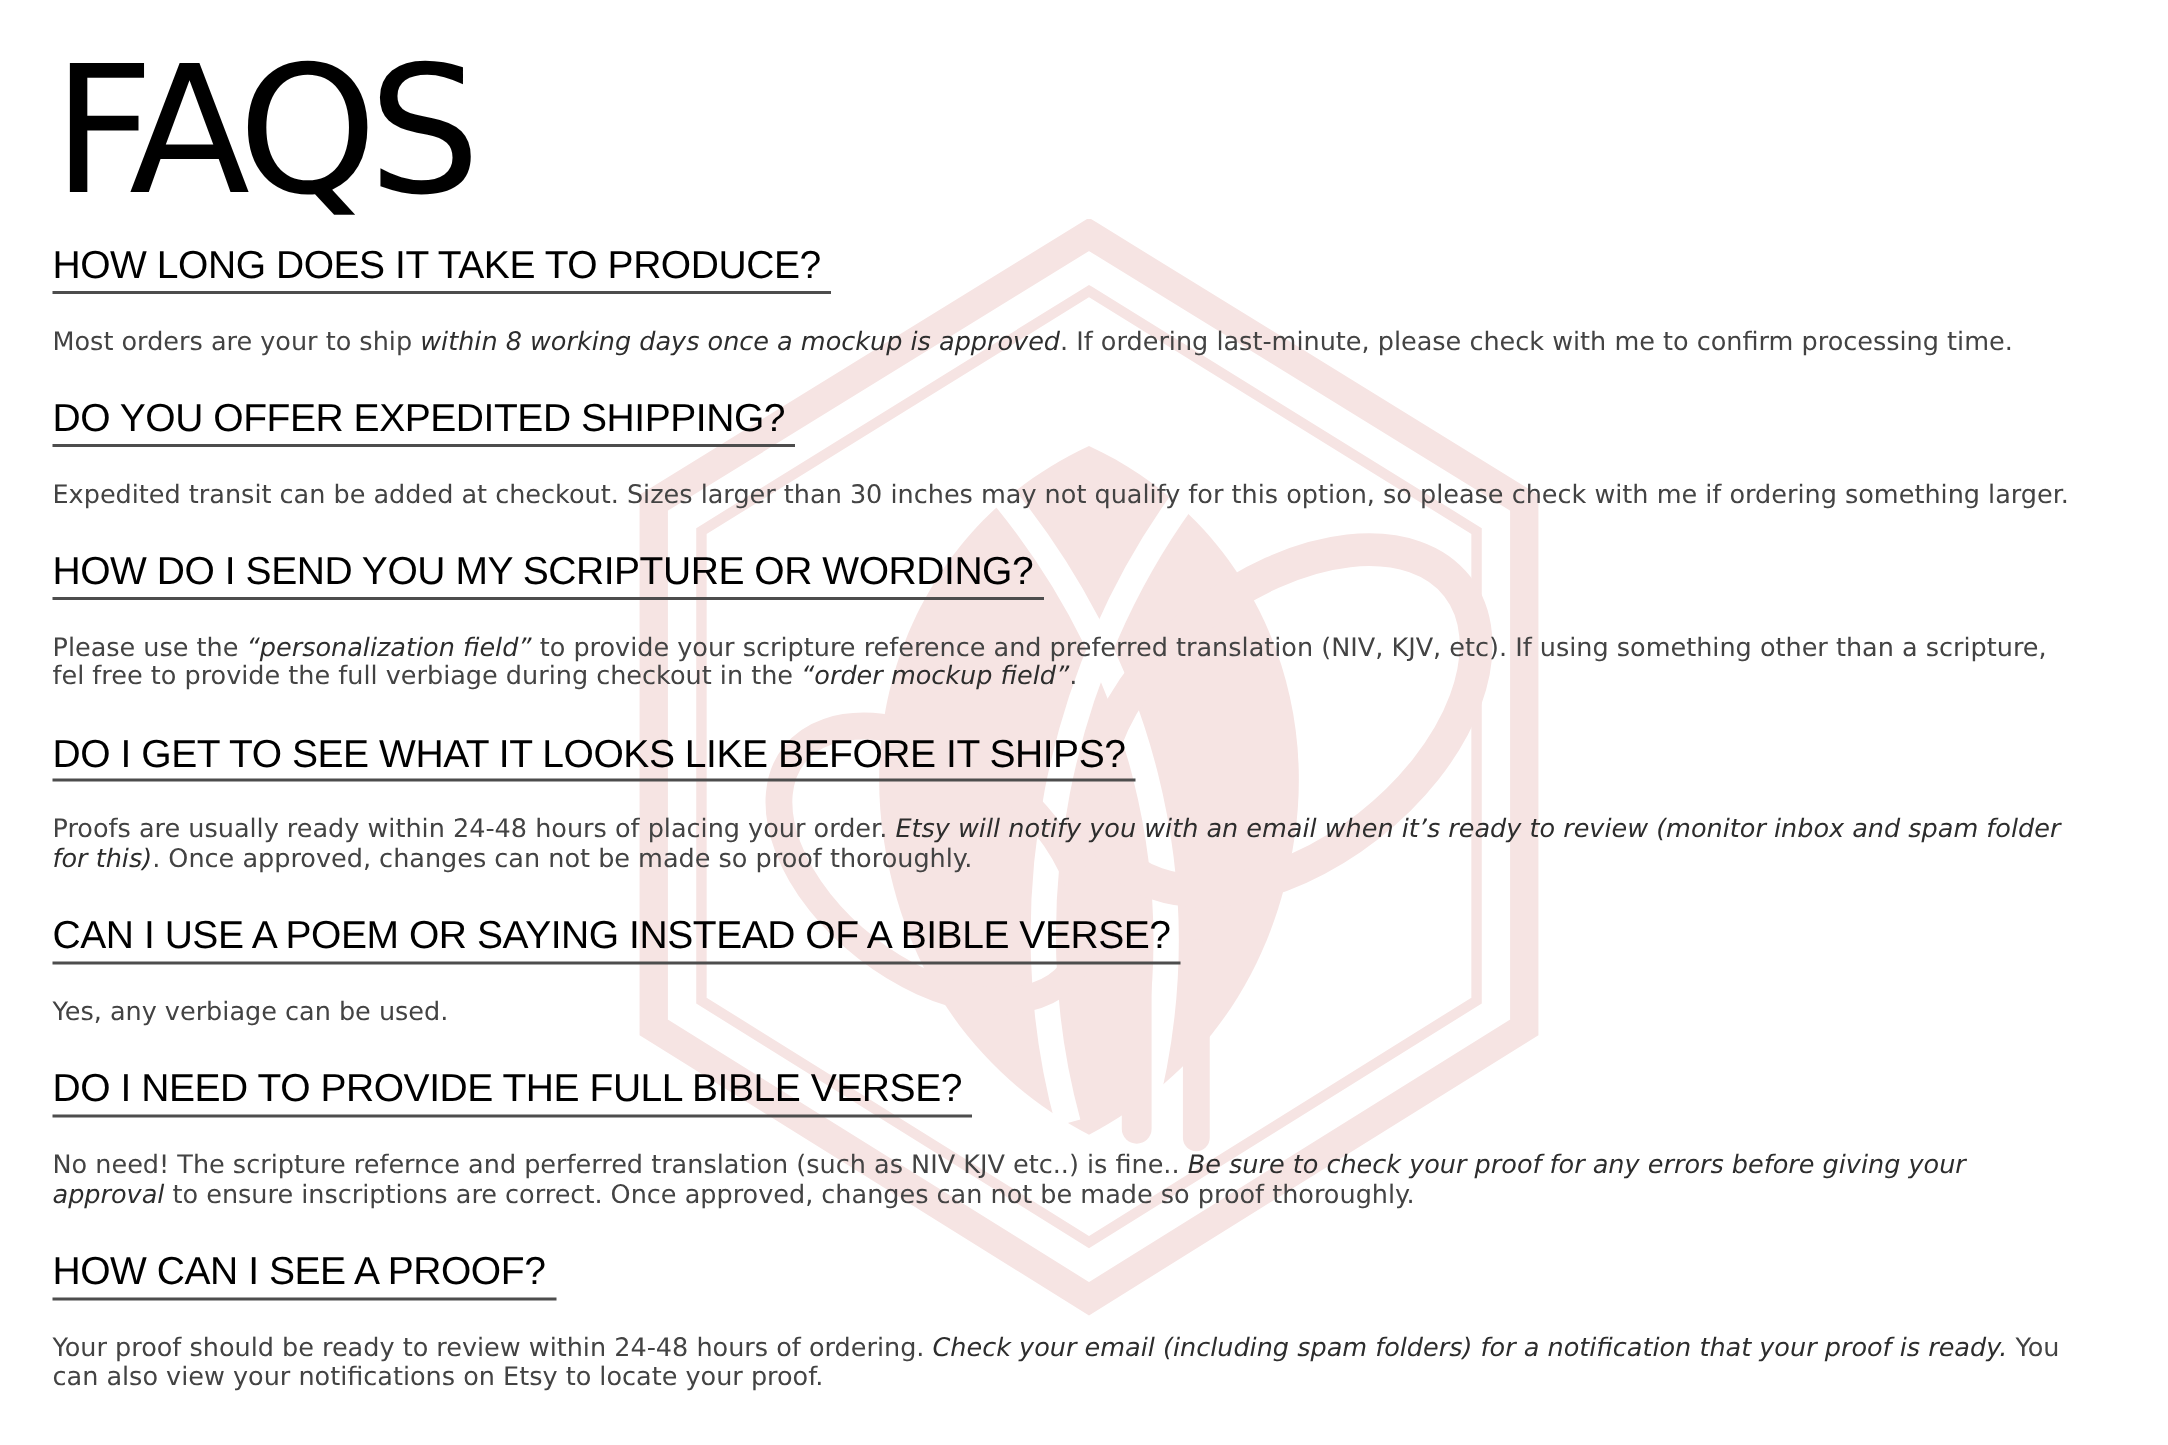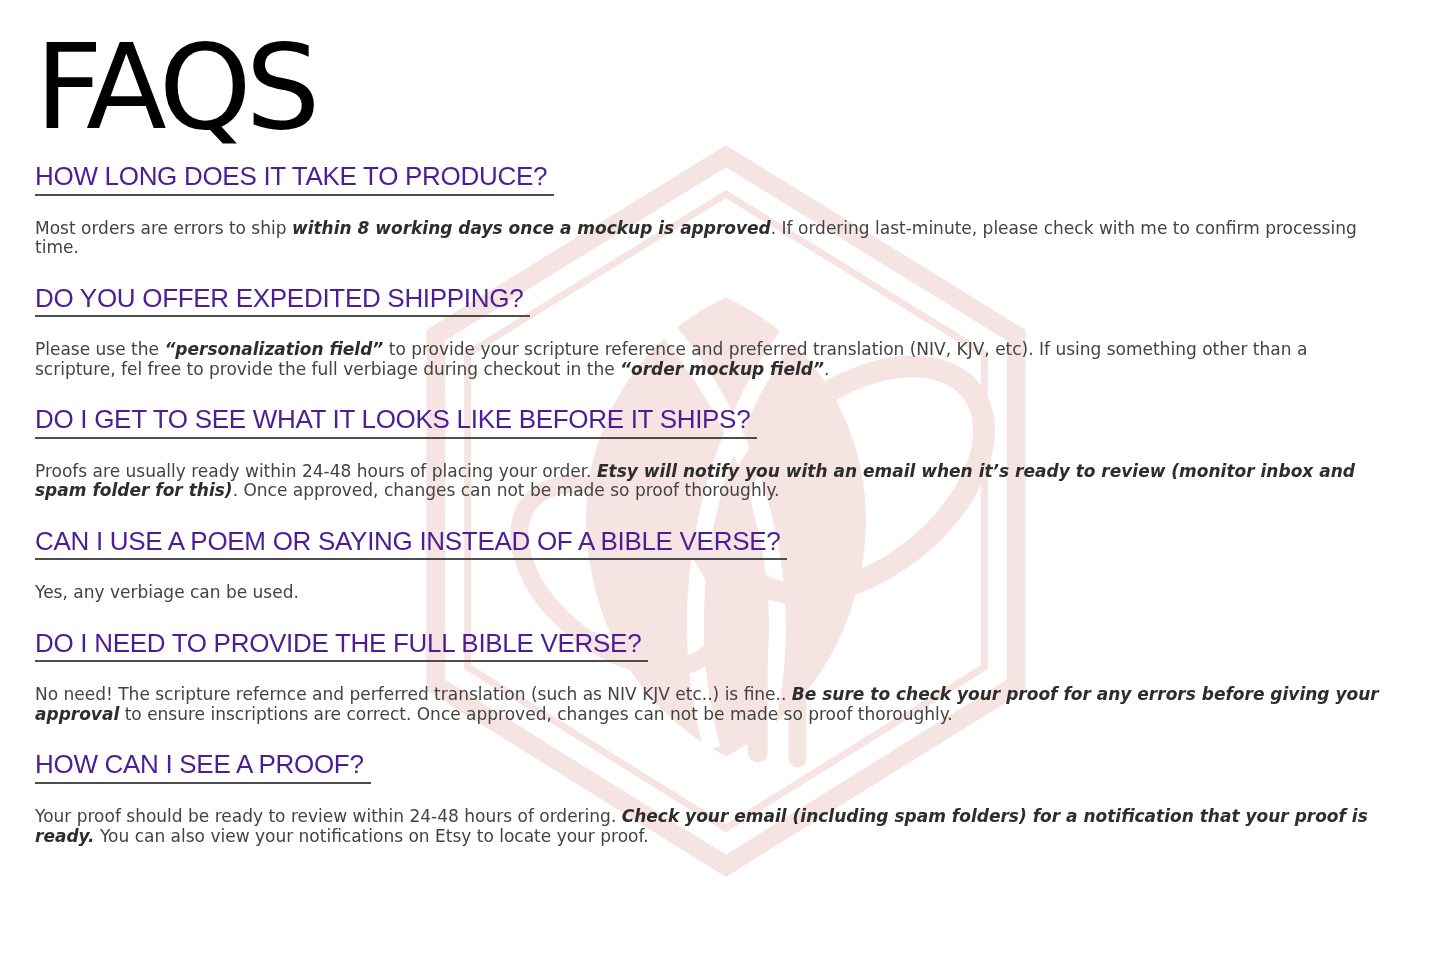--- a/index.html
+++ b/index.html
@@ -38,37 +38,37 @@
     color: #000000;
   }
   .faq-section { margin: 0; }
   h2.question {
     margin: 26px 0 23px 0;
     font-family: "Liberation Sans", sans-serif;
     font-weight: 400;
     font-size: 26px;
     line-height: 1.1;
     letter-spacing: -0.3px;
-    color: #4c1d95;
+    color: #000000;
   }
   h2.question > span {
     display: inline-block;
     border-bottom: 2px solid #4d4d4d;
     padding: 0 7px 3px 0;
   }
   p.answer {
     margin: 0;
     max-width: 1348px;
     font-family: "DejaVu Sans", sans-serif;
     font-size: 17px;
     line-height: 19.5px;
     color: #434343;
   }
   p.answer .em {
-    font-weight: bold;
+    font-weight: normal;
     font-style: italic;
     color: #2d2d2d;
   }
 </style>
 </head>
 <body style="background: rgb(255, 255, 255);">
 
 <svg class="watermark" viewBox="0 0 640 740" aria-hidden="true">
   <g stroke="currentColor" fill="none">
     <polygon points="320,6 612,186 612,538 320,720 28,538 28,186" stroke-width="19"></polygon>
@@ -85,28 +85,30 @@
     <path d="M352 474 L352 606" stroke-width="20" stroke-linecap="round"></path>
     <path d="M392 488 L392 612" stroke-width="18" stroke-linecap="round"></path>
   </g>
 </svg>
 
 <div class="content">
   <h1 class="page-title">FAQS</h1>
   <div id="faq-list">
   <section class="faq-section">
     <h2 class="question"><span>HOW LONG DOES IT TAKE TO PRODUCE?</span></h2>
-    <p class="answer"><span>Most orders are errors to ship </span><span class="em">within 8 working days once a mockup is approved</span><span>. If ordering last-minute, please check with me to confirm processing time.</span></p>
+    <p class="answer"><span>Most orders are your to ship </span><span class="em">within 8 working days once a mockup is approved</span><span>. If ordering last-minute, please check with me to confirm processing time.</span></p>
   </section>
 
   <section class="faq-section">
     <h2 class="question"><span>DO YOU OFFER EXPEDITED SHIPPING?</span></h2>
+    <p class="answer"><span>Expedited transit can be added at checkout. Sizes larger than 30 inches may not qualify for this option, so please check with me if ordering something larger.</span></p>
   </section>
 
   <section class="faq-section">
+    <h2 class="question"><span>HOW DO I SEND YOU MY SCRIPTURE OR WORDING?</span></h2>
     <p class="answer"><span>Please use the </span><span class="em">“personalization field”</span><span> to provide your scripture reference and preferred translation (NIV, KJV, etc). If using something other than a scripture, fel free to provide the full verbiage during checkout in the </span><span class="em">“order mockup field”</span><span>.</span></p>
   </section>
 
   <section class="faq-section">
     <h2 class="question"><span>DO I GET TO SEE WHAT IT LOOKS LIKE BEFORE IT SHIPS?</span></h2>
     <p class="answer"><span>Proofs are usually ready within 24-48 hours of placing your order. </span><span class="em">Etsy will notify you with an email when it’s ready to review (monitor inbox and spam folder for this)</span><span>. Once approved, changes can not be made so proof thoroughly.</span></p>
   </section>
 
   <section class="faq-section">
     <h2 class="question"><span>CAN I USE A POEM OR SAYING INSTEAD OF A BIBLE VERSE?</span></h2>

